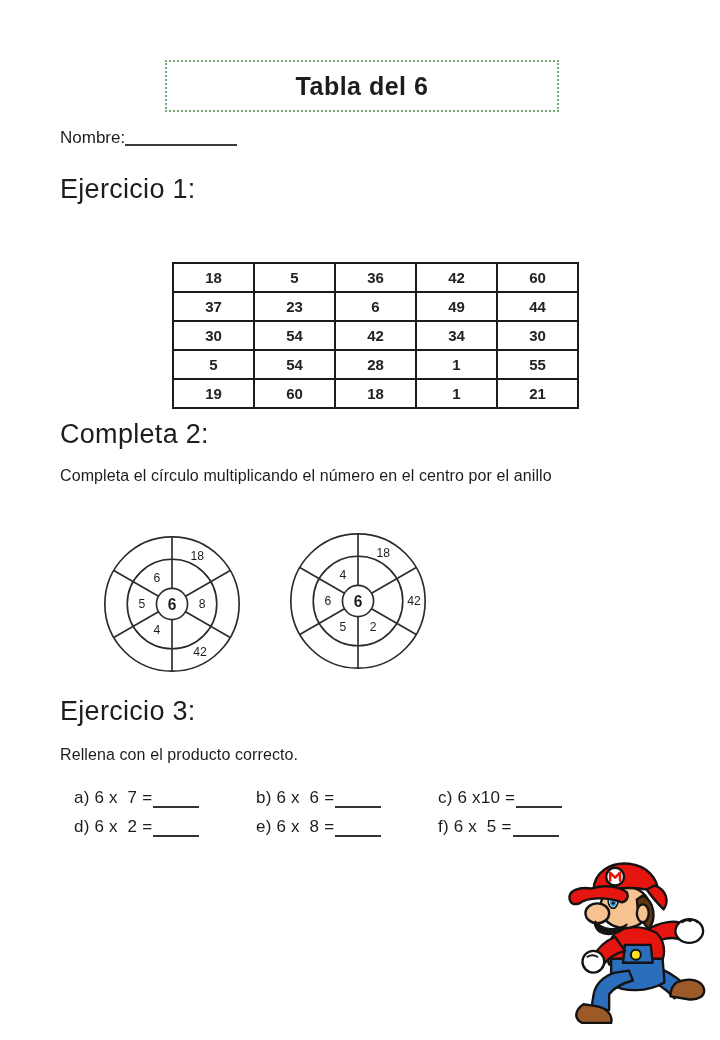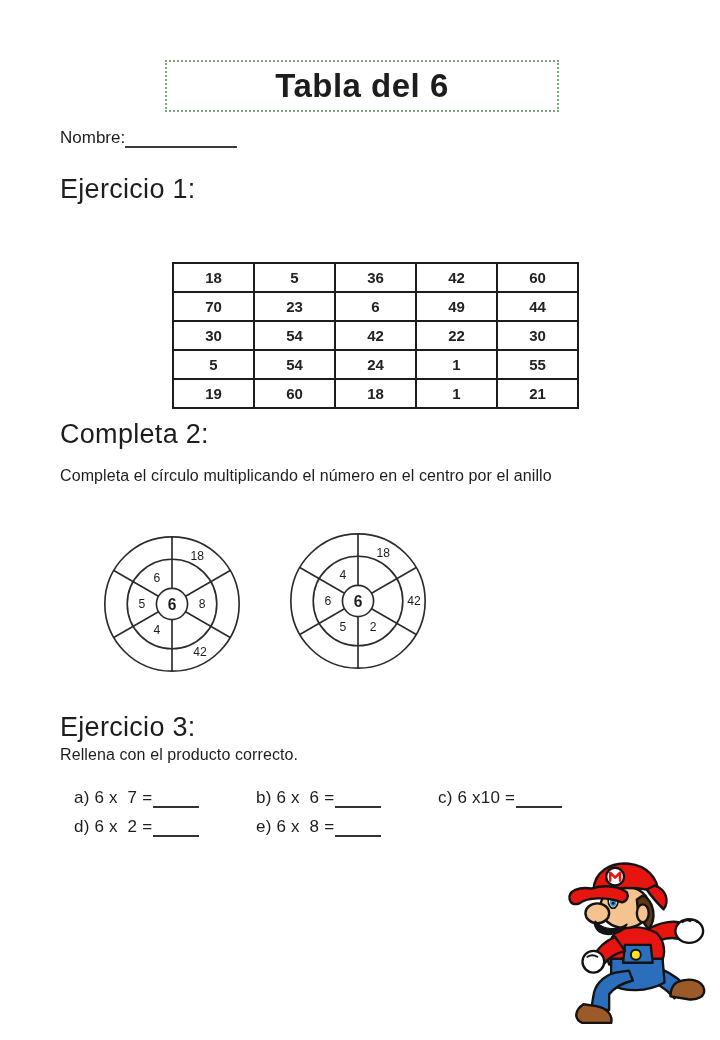--- a/index.html
+++ b/index.html
@@ -11,28 +11,28 @@
     color:var(--text-black,#1d1d1d);
     overflow:hidden;
   }
   
   .title-box{
     position:absolute;left:165px;top:60px;width:390px;height:48px;
     border:2px dotted var(--title-border-green,#76a976);
     display:flex;align-items:center;justify-content:center;
   }
   .title-box .title{
-    font-size:33px;font-weight:700;letter-spacing:.5px;
-  }
-  
-  .name-line{position:absolute;left:60px;top:128px;font-size:17px;display:flex;align-items:flex-end;}
+    font-size:25px;font-weight:700;letter-spacing:.5px;
+  }
+  
+  .name-line{position:absolute;left:60px;top:128px;font-size:17px;display:flex;}
   .name-blank{display:inline-block;width:112px;border-bottom:2px solid #3a3a3a;height:16px;}
   
   .ex-heading{position:absolute;left:60px;font-size:27px;font-weight:400;letter-spacing:.3px;}
-  .ex1-h{top:174px}.ex2-h{top:419px}.ex3-h{top:712px}
+  .ex1-h{top:174px}.ex2-h{top:419px}.ex3-h{top:696px}
   .instruction{position:absolute;left:60px;font-size:16px;letter-spacing:.1px;line-height:30px;}
   .ins1{top:222px}.ins2{top:461px;width:560px}.ins3{top:740px}
   
   .tbl-wrap{position:absolute;left:172px;top:262px;}
   table.solutions{border-collapse:collapse;}
   table.solutions td{
     width:77px;height:25px;border:2px solid #1c1c1c;
     text-align:center;vertical-align:middle;
     font-size:15px;font-weight:600;color:#222;
   }
@@ -85,37 +85,37 @@
     <table class="solutions">
       <tbody>
           <tr>
             <td>18</td>
             <td>5</td>
             <td>36</td>
             <td>42</td>
             <td>60</td>
           </tr>
           <tr>
-            <td>70</td>
+            <td>37</td>
             <td>23</td>
             <td>6</td>
             <td>49</td>
             <td>44</td>
           </tr>
           <tr>
             <td>30</td>
             <td>54</td>
             <td>42</td>
-            <td>22</td>
+            <td>34</td>
             <td>30</td>
           </tr>
           <tr>
             <td>5</td>
             <td>54</td>
-            <td>24</td>
+            <td>28</td>
             <td>1</td>
             <td>55</td>
           </tr>
           <tr>
             <td>19</td>
             <td>60</td>
             <td>18</td>
             <td>1</td>
             <td>21</td>
           </tr>
@@ -182,20 +182,24 @@
         <span class="blank"></span>
       </div>
       <div class="problem">
         <span class="ptext">d) 6 x  2 =</span>
         <span class="blank"></span>
       </div>
       <div class="problem">
         <span class="ptext">e) 6 x  8 =</span>
         <span class="blank"></span>
       </div>
+      <div class="problem">
+        <span class="ptext">f) 6 x  5 =</span>
+        <span class="blank"></span>
+      </div>
     </div>
 
   <svg class="mario" width="172" height="178" viewBox="0 0 170 180">
 
     <g>
       <path class="f-red" d="M106,86 C122,76 138,74 148,80 L146,96 C134,90 120,94 110,102 Z"></path>
       <ellipse class="f-white" cx="151" cy="86" rx="14" ry="12"></ellipse>
       <path class="s-ink" d="M144,77 q4,-3 8,-1 M153,75 q4,-1 6,2"></path>
     </g>
 

